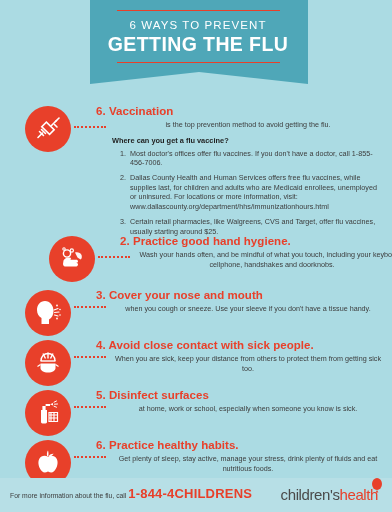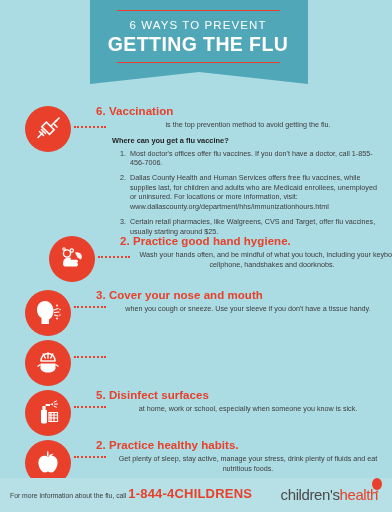--- a/index.html
+++ b/index.html
@@ -315,20 +315,24 @@
             <path d="M10 5.5 L12.5 10.5 M15 4.5 L15 10.5 M20 5.5 L17.5 10.5"></path>
           </g>
           <path fill="#ffffff" d="M7.5 15.5 L22.5 15.5 L22.5 20 C22.5 22.5 19.5 24.5 15 24.5 C10.5 24.5 7.5 22.5 7.5 20 Z"></path>
           <g stroke="#ffffff" stroke-width="1.2" fill="none">
             <path d="M7.5 16.5 L4.5 18.5 M22.5 16.5 L25.5 18.5"></path>
           </g>
         </svg>
       </div>
     </div>
     <div class="leader" style="top:18px;"></div>
+    <div class="text-col">
+      <div class="head">4. Avoid close contact with sick people.</div>
+      <p class="sub">When you are sick, keep your distance from others to protect them from getting sick too.</p>
+    </div>
   </div>
 
   <div class="section" style="top:388px;">
     <div class="icon-col">
       <div class="icon-circle">
         <svg width="30" height="30" viewBox="0 0 30 30">
           <g fill="#ffffff">
             <path d="M8 12 L14 12 L14 24 C14 24.8 13.4 25.4 12.6 25.4 L9.4 25.4 C8.6 25.4 8 24.8 8 24 Z"></path>
             <rect x="9.4" y="8" width="3.2" height="4"></rect>
             <path d="M12.6 6 L17 6 L17 8 L12.6 8 Z"></path>
@@ -360,21 +364,21 @@
           <g fill="#ffffff">
             <path d="M15 9 C12.5 6.8 8 7.5 6.2 11 C4.4 14.6 5.8 20 9 23.3 C10.7 25 12.4 25 15 23.6 C17.6 25 19.3 25 21 23.3 C24.2 20 25.6 14.6 23.8 11 C22 7.5 17.5 6.8 15 9 Z"></path>
             <path d="M14.2 8.6 C13.6 6 13.8 4 15 2.5 C15.6 4.2 15.6 6.4 15.3 8.6 Z"></path>
             <path d="M15.6 8.2 C17 6.4 18.8 5.6 20.6 5.8 C19.6 7.4 18 8.4 16.2 8.8 Z"></path>
           </g>
         </svg>
       </div>
     </div>
     <div class="leader" style="top:18px;"></div>
     <div class="text-col">
-      <div class="head">2. Practice healthy habits.</div>
+      <div class="head">6. Practice healthy habits.</div>
       <p class="sub">Get plenty of sleep, stay active, manage your stress, drink plenty of fluids and eat nutritious foods.</p>
     </div>
   </div>
 
   <div class="footer">
     <div class="footer-text">
       <span>For more information about the flu, call</span>
       <span class="footer-phone">1-844-4CHILDRENS</span>
     </div>
     <div class="logo">

